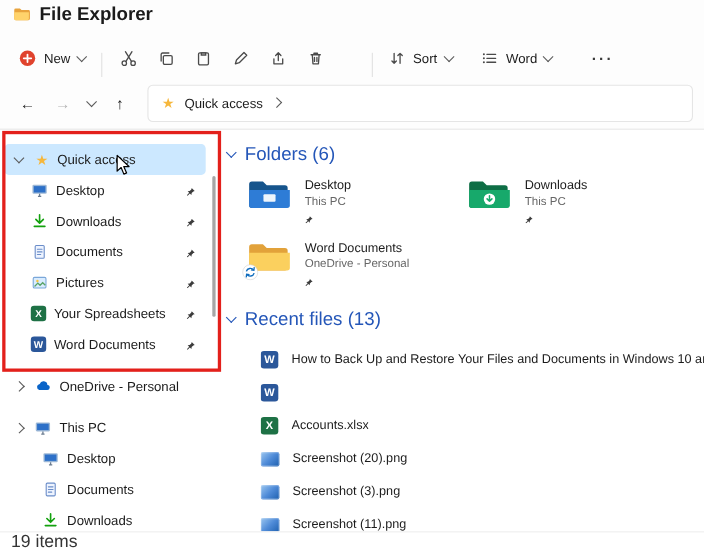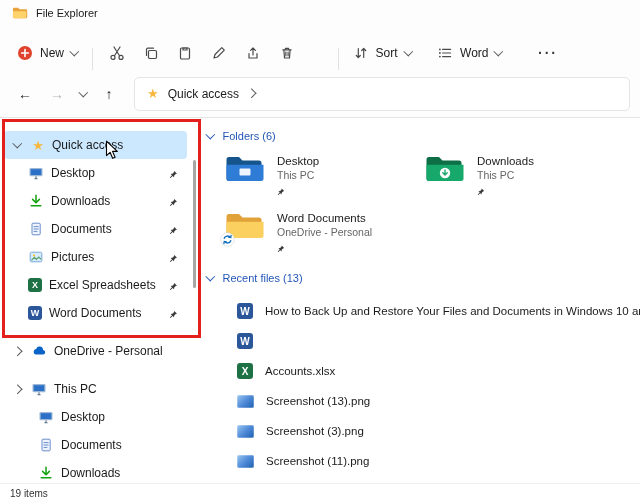--- a/index.html
+++ b/index.html
@@ -2,21 +2,21 @@
 <html><head>
 <meta charset="utf-8">
 <style>
   html,body{margin:0;padding:0;}
   body{width:640px;height:502px;overflow:hidden;background:#fff;
        font-family:"Liberation Sans","DejaVu Sans",sans-serif;color:#1b1b1b;}
   .window{position:relative;width:640px;height:502px;background:#fdfdfd;overflow:hidden;}
 
   
   .titlebar{height:26px;display:flex;align-items:center;gap:8px;padding-left:12px;}
-  .titlebar .title{font-size:11px;}
+  .titlebar .title{font-size:17px;font-weight:bold;}
 
   
   .toolbar{height:44px;display:flex;align-items:flex-end;padding:0 10px;}
   .tb-btn{display:flex;align-items:center;justify-content:center;height:34px;min-width:34px;
           border:none;background:transparent;border-radius:5px;gap:7px;color:#1b1b1b;
           font-size:12px;padding:0 7px;cursor:default;}
   .sep{width:1px;height:22px;background:#e1e1e1;margin:0 7px;flex:none;}
   .dots{letter-spacing:2px;font-size:14px;font-weight:bold;color:#3a3a3a;}
 
   
@@ -51,21 +51,21 @@
   .side-row .pin{margin-left:auto;margin-right:8px;flex:none;}
   .gap-top{margin-top:10px;}
   .side-star{color:#f6b73c;font-size:13px;line-height:1;width:14px;text-align:center;flex:none;}
   .side-scroll{position:absolute;right:1px;top:42px;width:3px;height:128px;background:#a6a6a6;border-radius:2px;}
   .icon16{width:16px;height:16px;flex:none;}
   .sq-icon{width:14px;height:14px;border-radius:3px;color:#fff;font-size:9px;font-weight:bold;
            display:flex;align-items:center;justify-content:center;flex:none;}
 
   
   .main{flex:1;padding:12px 0 0 8px;overflow:hidden;position:relative;}
-  .sec-head{display:flex;align-items:center;gap:9px;color:#2456b8;font-size:11px;margin:0 0 12px 2px;}
+  .sec-head{display:flex;align-items:center;gap:9px;color:#2456b8;font-size:17px;margin:0 0 12px 2px;}
   .sec-head .chev{border-color:#2456b8;}
   .tiles{display:grid;grid-template-columns:200px 200px;row-gap:16px;margin-left:20px;}
   .tile{display:flex;gap:12px;}
   .tile-icon{position:relative;width:40px;height:32px;flex:none;}
   .tile-text{display:flex;flex-direction:column;gap:2px;padding-top:1px;}
   .tile-name{font-size:11.5px;}
   .tile-loc{font-size:10.5px;color:#666;}
   .tile-pin{margin-top:3px;}
   .sync-badge{position:absolute;left:-5px;bottom:-4px;}
   .recent-head{margin-top:20px;}
@@ -75,21 +75,21 @@
   .fi-word{width:16px;height:16px;background:#2b579a;border-radius:3px;color:#fff;font-size:10px;
            font-weight:bold;display:flex;align-items:center;justify-content:center;flex:none;}
   .fi-excel{width:16px;height:16px;background:#1e7145;border-radius:3px;color:#fff;font-size:10px;
             font-weight:bold;display:flex;align-items:center;justify-content:center;flex:none;}
   .fi-img{width:17px;height:13px;border-radius:2px;flex:none;
           background:linear-gradient(135deg,#9cc7f0,#4f8bd8 50%,#1d5fae);
           box-shadow:inset 0 0 0 1px rgba(255,255,255,.25);}
 
   
   .statusbar{position:absolute;left:0;right:0;bottom:0;height:18px;display:flex;align-items:center;
-             padding-left:10px;font-size:10px;border-top:1px solid #eee;background:#fff;color:#333;}
+             padding-left:10px;font-size:16px;border-top:1px solid #eee;background:#fff;color:#333;}
 
   
   .annotation{position:absolute;left:2px;top:119px;width:193px;height:213px;
               border:3px solid #e3201b;z-index:40;pointer-events:none;}
   .cursor{position:absolute;left:105px;top:140px;z-index:50;pointer-events:none;}
 </style>
 </head>
 <body>
 
 <div class="window">
@@ -241,21 +241,21 @@
           <path d="M3.4 11.4l3-3 2 2 2.4-2.4 2.4 2.4" stroke="#58a368" fill="none" stroke-width="1.2"></path>
         </svg>
         <span>Pictures</span>
         <svg class="pin" width="10" height="10" viewBox="0 0 12 12">
           <path d="M5.2 2.4 9.6 6.8 8.1 7.2 6.3 9 6 11.2 4.3 9.5 1.7 12.1 1 11.4 3.6 8.8 1.9 7.1 4.1 6.8 5.9 5 6.3 3.5z" fill="#3c3c3c"></path>
         </svg>
       </div>
 
       <div class="side-row lvl1">
         <span class="sq-icon" style="background:#1e7145">X</span>
-        <span>Excel Spreadsheets</span>
+        <span>Your Spreadsheets</span>
         <svg class="pin" width="10" height="10" viewBox="0 0 12 12">
           <path d="M5.2 2.4 9.6 6.8 8.1 7.2 6.3 9 6 11.2 4.3 9.5 1.7 12.1 1 11.4 3.6 8.8 1.9 7.1 4.1 6.8 5.9 5 6.3 3.5z" fill="#3c3c3c"></path>
         </svg>
       </div>
 
       <div class="side-row lvl1">
         <span class="sq-icon" style="background:#2b579a">W</span>
         <span>Word Documents</span>
         <svg class="pin" width="10" height="10" viewBox="0 0 12 12">
           <path d="M5.2 2.4 9.6 6.8 8.1 7.2 6.3 9 6 11.2 4.3 9.5 1.7 12.1 1 11.4 3.6 8.8 1.9 7.1 4.1 6.8 5.9 5 6.3 3.5z" fill="#3c3c3c"></path>
@@ -391,21 +391,21 @@
         </div>
         <div class="file-row">
           <span class="fi-word">W</span>
         </div>
         <div class="file-row">
           <span class="fi-excel">X</span>
           <span class="name">Accounts.xlsx</span>
         </div>
         <div class="file-row">
           <span class="fi-img"></span>
-          <span class="name">Screenshot (13).png</span>
+          <span class="name">Screenshot (20).png</span>
         </div>
         <div class="file-row">
           <span class="fi-img"></span>
           <span class="name">Screenshot (3).png</span>
         </div>
         <div class="file-row">
           <span class="fi-img"></span>
           <span class="name">Screenshot (11).png</span>
         </div>
       </div>

